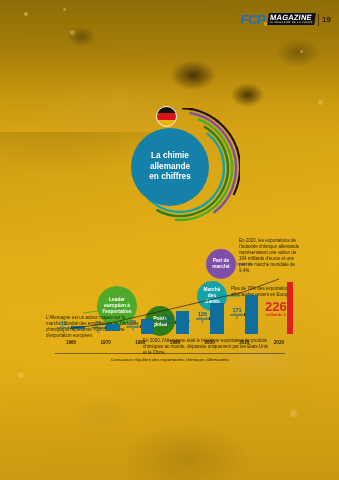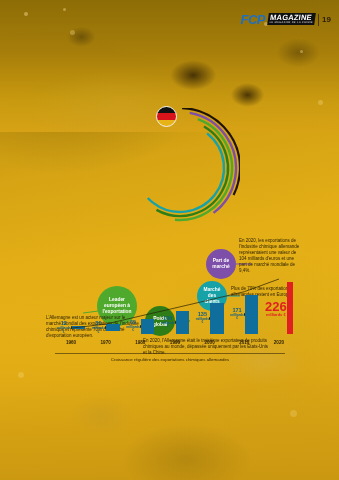--- a/index.html
+++ b/index.html
@@ -174,20 +174,25 @@
       <circle cx="60" cy="60" r="60" fill="none" stroke="#1f1305" stroke-width="2.2" stroke-dasharray="120 440" transform="rotate(-88 60 60)"></circle>
     </svg>
 
     <svg style="position:absolute;inset:0;width:339px;height:268px">
       <path d="M137 206 L83 213" stroke="#4fa92c" stroke-width="1" fill="none"></path>
       <path d="M175 221 L190 221" stroke="#2f7d16" stroke-width="1" fill="none"></path>
       <path d="M236 164 L252 164" stroke="#7d4fa8" stroke-width="1" fill="none"></path>
       <path d="M227 196 L240 196" stroke="#17a2a8" stroke-width="1" fill="none"></path>
     </svg>
 
+    <div class="hub">
+      <span class="hub-text">La chimie
+allemande
+en chiffres</span>
+    </div>
     <div class="flag"></div>
 
     <div class="bubble b-leader">
       <span>Leader
 européen à
 l'exportation</span>
     </div>
     <div class="bubble b-poids">
       <span>Poids
 global</span>

